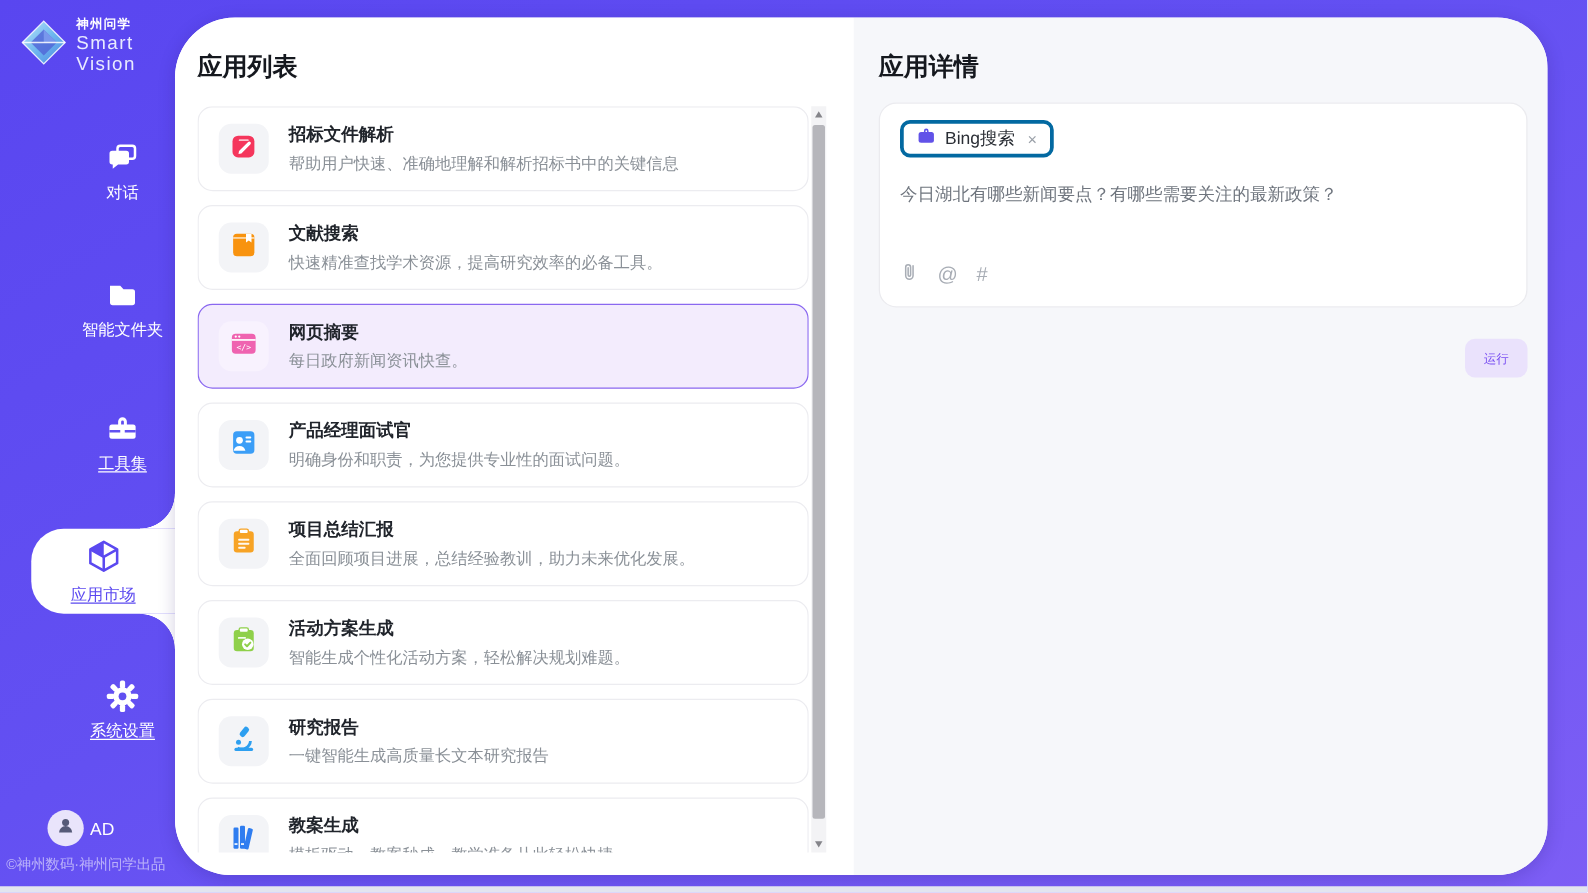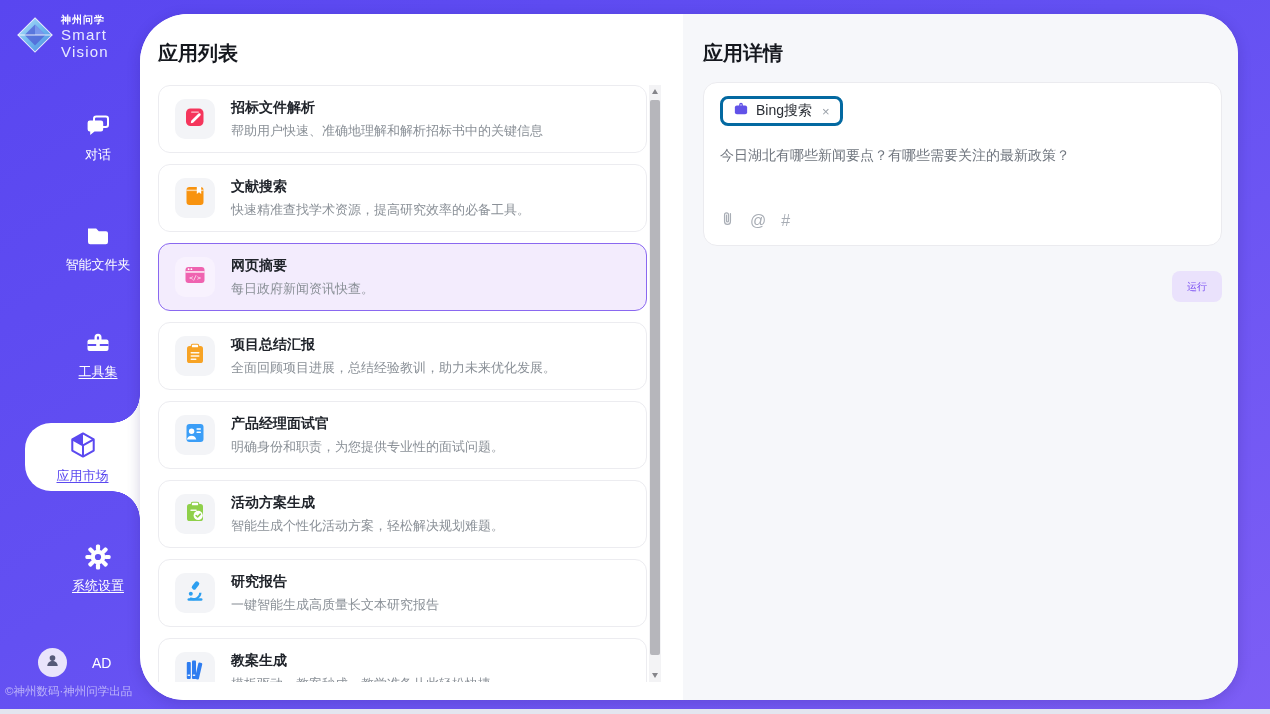--- a/index.html
+++ b/index.html
@@ -22,21 +22,21 @@
   #nav-chat { top:112px; } #nav-folder { top:222px; } #nav-tools { top:329px; } #nav-settings { top:543px; }
 
   .sel-tab { position:absolute; left:25px; top:423px; width:115px; height:68px; background:#fff;
     border-radius:26px 0 0 26px; display:flex; flex-direction:column; align-items:center;
     justify-content:center; gap:2px; cursor:pointer; }
   .sel-tab .nav-label { color:#5b49f0; }
   .fillet { position:absolute; left:112px; width:28px; height:28px; }
   .fillet.ft { top:395px; background:radial-gradient(circle 28px at 0 0, rgba(0,0,0,0) 27.5px, #fff 28px); }
   .fillet.fb { top:491px; background:radial-gradient(circle 28px at 0 100%, rgba(0,0,0,0) 27.5px, #fff 28px); }
 
-  .user-row { position:absolute; left:38px; top:648px; display:flex; align-items:center; gap:25px; }
+  .user-row { position:absolute; left:38px; top:648px; display:flex; align-items:center; gap:5px; }
   .avatar { width:29px; height:29px; border-radius:50%; background:#e9e4fb; display:flex;
     align-items:center; justify-content:center; }
   .user-initials { color:#fff; font-size:14px; }
   .sidebar-footer { position:absolute; left:5px; top:684px; font-size:11.5px; color:rgba(255,255,255,.55); white-space:nowrap; }
 
   
   .window { position:absolute; left:140px; top:14px; width:1098px; height:686px;
     border-radius:48px 40px 40px 44px; overflow:hidden; display:flex; background:#fff;
     box-shadow:0 3px 14px rgba(35,18,110,.20); }
   .list-panel { position:relative; width:543px; background:#fff; }
@@ -228,49 +228,49 @@
                 </svg></span>
             </div>
             <div>
               <div class="card-name">网页摘要</div>
               <div class="card-desc">每日政府新闻资讯快查。</div>
             </div>
           </div>
           <div class="card">
             <div class="tile">
               <span><svg viewBox="0 0 24 24" width="24" height="24">
+                  <rect x="3.5" y="3" width="17" height="18" rx="3" fill="#3b9ef7"></rect>
+                  <g fill="#fff">
+                    <rect x="13.4" y="7.2" width="4.6" height="1.5" rx=".7"></rect>
+                    <rect x="13.4" y="10.4" width="4.6" height="1.5" rx=".7"></rect>
+                    <circle cx="8.6" cy="10.2" r="2.7"></circle>
+                    <path d="M3.9 18.6 a4.8 4.8 0 0 1 9.4 0 z"></path>
+                  </g>
+                </svg></span>
+            </div>
+            <div>
+              <div class="card-name">产品经理面试官</div>
+              <div class="card-desc">明确身份和职责，为您提供专业性的面试问题。</div>
+            </div>
+          </div>
+          <div class="card">
+            <div class="tile">
+              <span><svg viewBox="0 0 24 24" width="24" height="24">
                   <rect x="4" y="4" width="16" height="17" rx="2.6" fill="#f7a325"></rect>
                   <rect x="8.3" y="2.3" width="7.4" height="3.6" rx="1.4" fill="#fff" stroke="#f7a325" stroke-width="1.1"></rect>
                   <g fill="#fff" opacity=".92">
                     <rect x="7.5" y="10" width="9" height="1.5" rx=".7"></rect>
                     <rect x="7.5" y="13.2" width="9" height="1.5" rx=".7"></rect>
                     <rect x="7.5" y="16.4" width="6" height="1.5" rx=".7"></rect>
                   </g>
                 </svg></span>
             </div>
             <div>
               <div class="card-name">项目总结汇报</div>
               <div class="card-desc">全面回顾项目进展，总结经验教训，助力未来优化发展。</div>
-            </div>
-          </div>
-          <div class="card">
-            <div class="tile">
-              <span><svg viewBox="0 0 24 24" width="24" height="24">
-                  <rect x="3.5" y="3" width="17" height="18" rx="3" fill="#3b9ef7"></rect>
-                  <g fill="#fff">
-                    <rect x="13.4" y="7.2" width="4.6" height="1.5" rx=".7"></rect>
-                    <rect x="13.4" y="10.4" width="4.6" height="1.5" rx=".7"></rect>
-                    <circle cx="8.6" cy="10.2" r="2.7"></circle>
-                    <path d="M3.9 18.6 a4.8 4.8 0 0 1 9.4 0 z"></path>
-                  </g>
-                </svg></span>
-            </div>
-            <div>
-              <div class="card-name">产品经理面试官</div>
-              <div class="card-desc">明确身份和职责，为您提供专业性的面试问题。</div>
             </div>
           </div>
           <div class="card">
             <div class="tile">
               <span><svg viewBox="0 0 24 24" width="24" height="24">
                   <rect x="4" y="4" width="16" height="17" rx="2.6" fill="#8fd04a"></rect>
                   <rect x="8.3" y="2.3" width="7.4" height="3.6" rx="1.4" fill="#fff" stroke="#8fd04a" stroke-width="1.1"></rect>
                   <rect x="7.3" y="9.5" width="6.5" height="1.5" rx=".7" fill="#fff" opacity=".9"></rect>
                   <circle cx="15.2" cy="15.4" r="4.6" fill="#fff"></circle>
                   <path d="M13.1 15.5 l1.5 1.5 2.7-2.9" stroke="#8fd04a" stroke-width="1.6" fill="none" stroke-linecap="round" stroke-linejoin="round"></path>

